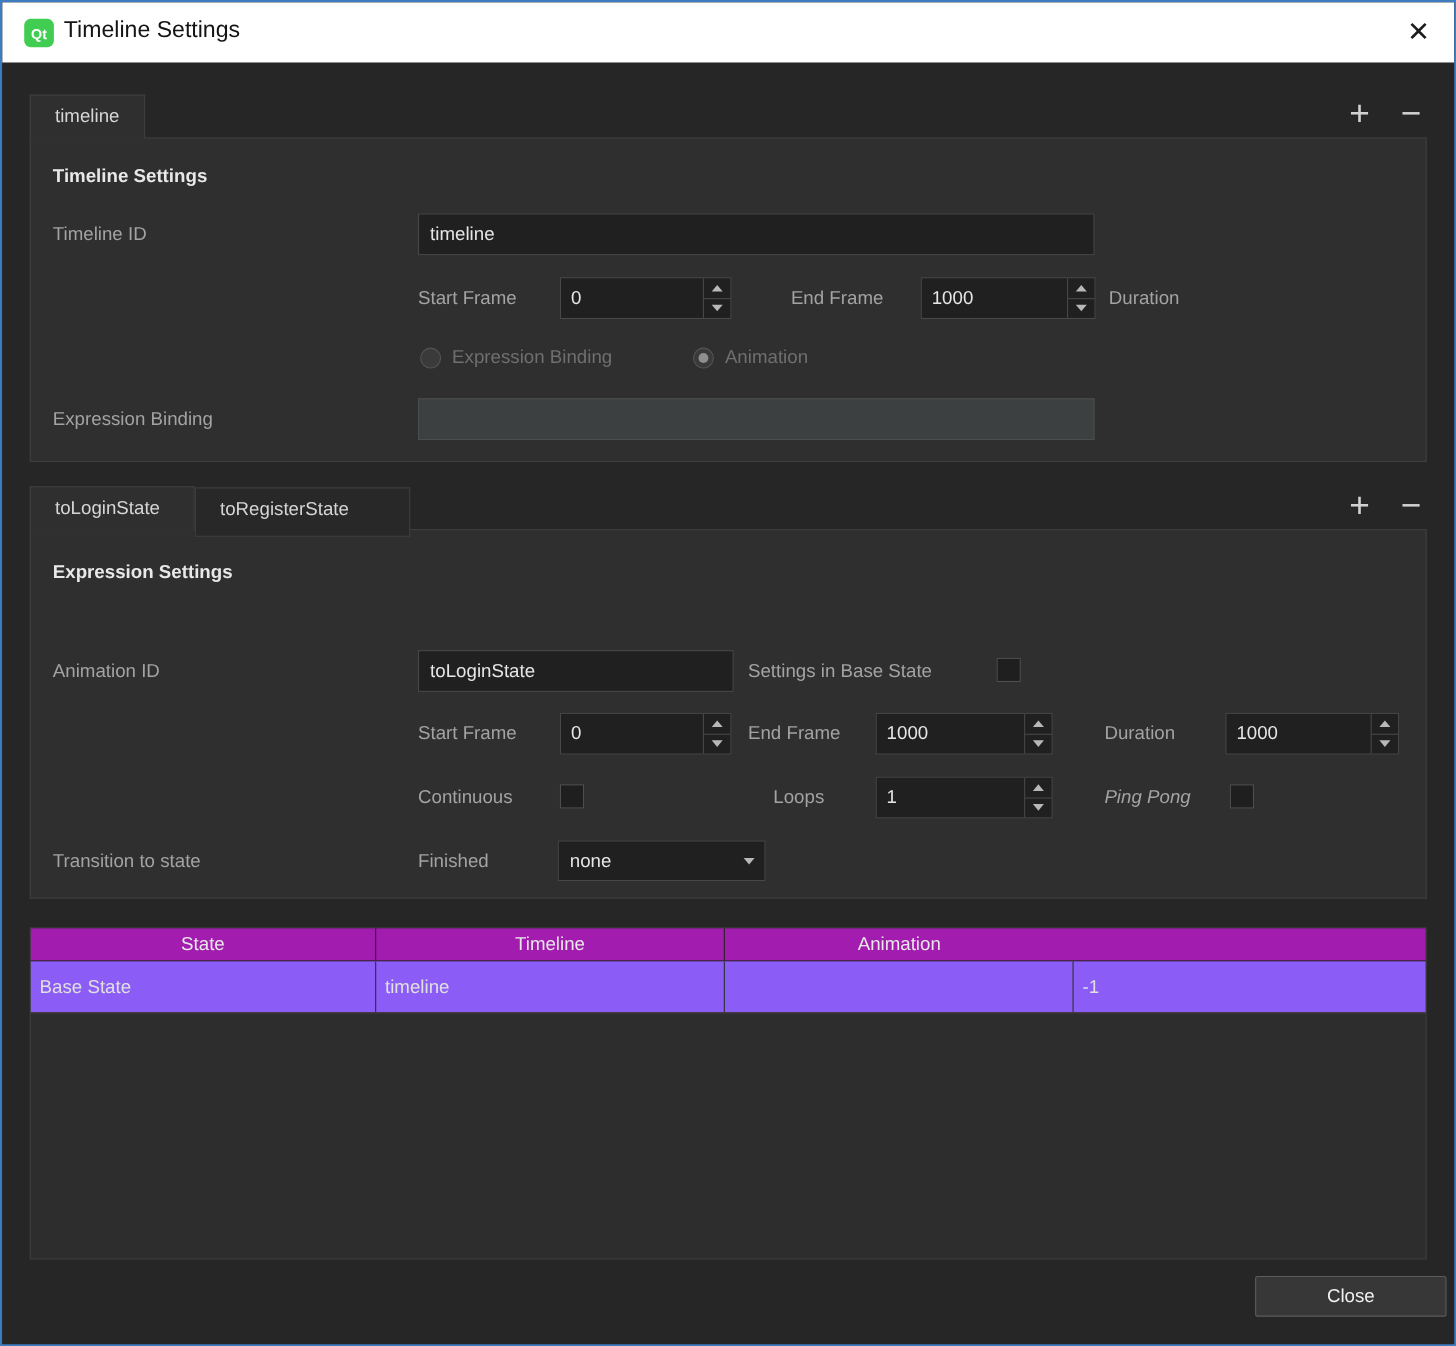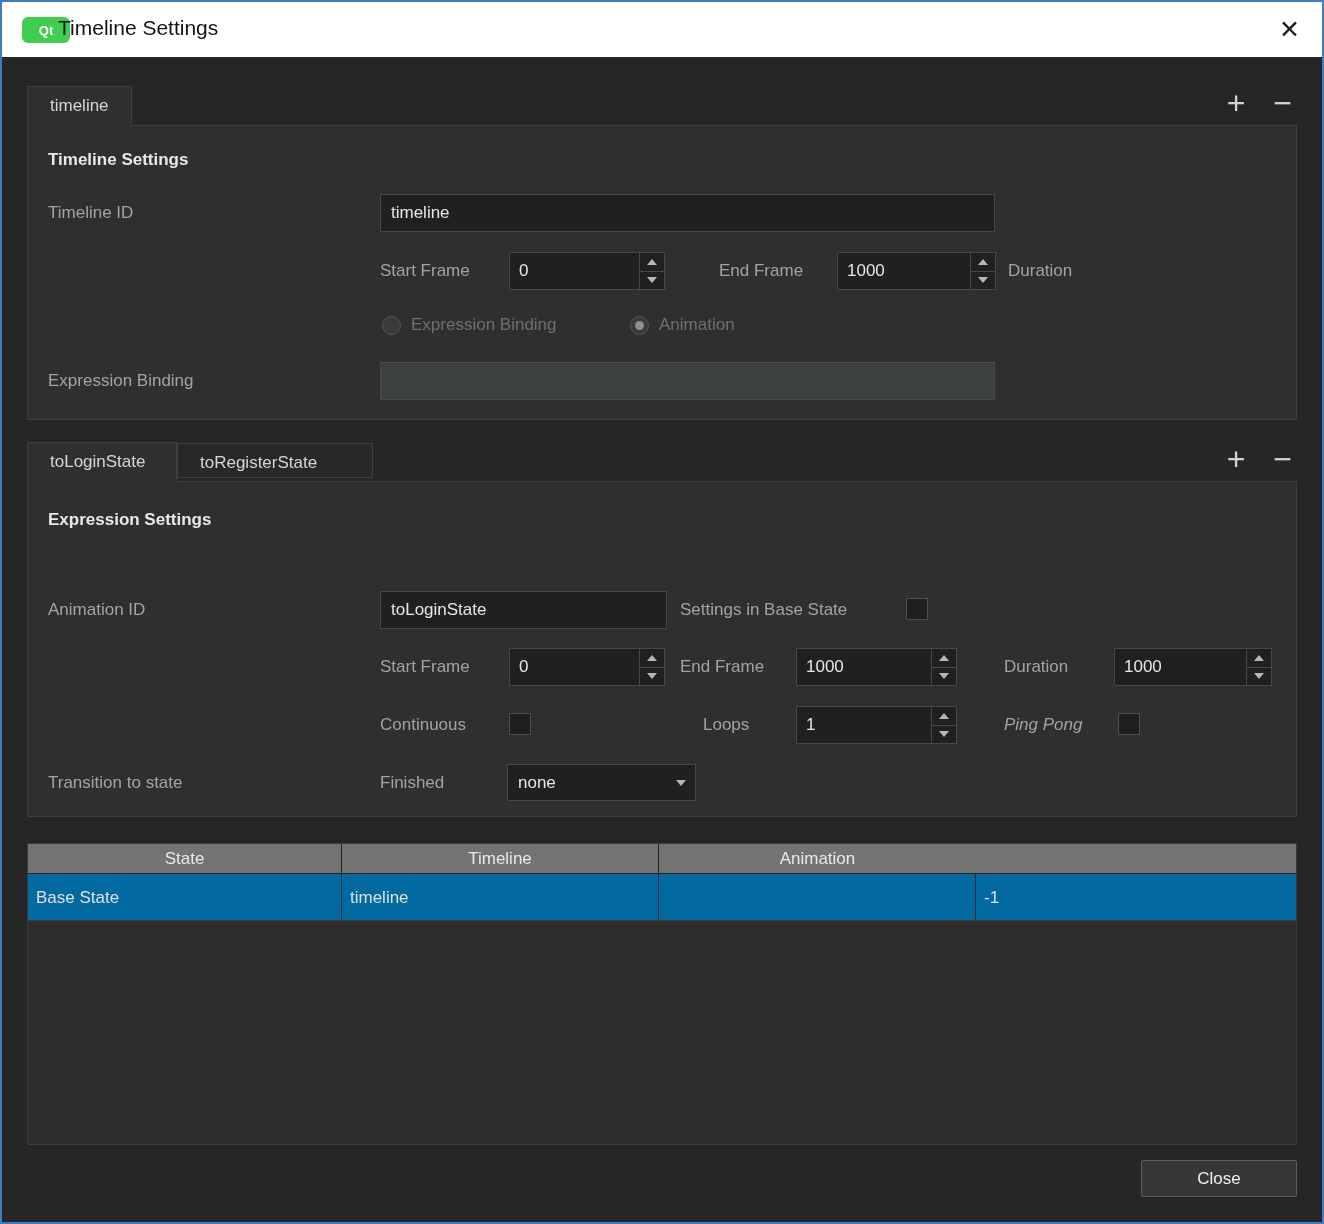--- a/index.html
+++ b/index.html
@@ -3,30 +3,30 @@
 <meta charset="utf-8">
 <style>
   * { margin:0; padding:0; box-sizing:border-box; }
   html,body { width:1324px; height:1224px; }
   body { font-family:"Liberation Sans","DejaVu Sans",sans-serif; background:#262626; }
 
   .window { position:relative; width:1324px; height:1224px; border:2px solid #3e7cc1; background:#262626; overflow:hidden; }
 
   
   .titlebar { position:absolute; top:0; left:0; right:0; height:55px; background:#ffffff; }
-  .qt-logo { position:absolute; left:20px; top:15px; width:48px; height:26px; background:#41cd52; border-radius:6px; color:#ffffff; font-weight:bold; font-size:13px; display:flex; align-items:center; justify-content:center; }
+  .qt-logo { position:absolute; left:20px; top:15px; width:27px; height:26px; background:#41cd52; border-radius:6px; color:#ffffff; font-weight:bold; font-size:13px; display:flex; align-items:center; justify-content:center; }
   .win-title { position:absolute; left:56px; top:14px; font-size:21px; color:#141414; }
   .win-close { position:absolute; right:22px; top:12px; font-size:25px; color:#1b1b1b; cursor:pointer; line-height:30px; }
 
   .body { position:absolute; top:55px; left:0; right:0; bottom:0; background:#262626; color:#dcdcdc; font-size:17px; }
 
   
   .tab { position:absolute; height:40px; line-height:38px; padding:0 22px; background:#2a2a2a; border:1px solid #3f3f3f; color:#d6d6d6; z-index:2; cursor:pointer; }
   .tab.active { background:#2f2f2f; border-bottom:none; }
-  .tab.inactive { height:35px; background:#282828; }
+  .tab.inactive { height:45px; background:#282828; }
   .tab-tools { position:absolute; right:30px; display:flex; gap:28px; z-index:2; }
   .tool-glyph { font-size:32px; font-weight:300; color:#d2d2d2; line-height:36px; cursor:pointer; }
 
   .panel { position:absolute; left:25px; width:1270px; background:#2f2f2f; border:1px solid #3f3f3f; }
   .heading { position:absolute; font-weight:bold; color:#e8e8e8; }
   .lbl { position:absolute; height:38px; line-height:38px; color:#a3a3a3; }
 
   .text-input { position:absolute; height:38px; background:#202020; border:1px solid #474747; color:#e6e6e6; font-size:17px; font-family:inherit; padding:0 10px; }
   .text-input:disabled,.text-input.disabled { background:#3c4040; border-color:#4a4d4d; }
 
@@ -48,29 +48,29 @@
   
   .checkbox { position:absolute; width:22px; height:22px; background:#1f1f1f; border:1px solid #4e4e4e; cursor:pointer; }
 
   
   .dropdown { position:absolute; height:37px; background:#202020; border:1px solid #474747; display:flex; align-items:center; cursor:pointer; }
   .dd-value { flex:1; padding-left:10px; color:#e6e6e6; }
   .dd-caret { width:28px; display:flex; justify-content:center; }
 
   
   .state-table { position:absolute; left:25px; top:786px; width:1270px; height:302px; background:#2d2d2d; border:1px solid #3c3c3c; }
-  .thead { display:flex; height:30px; background:#737373; border-bottom:1px solid #252525; }
+  .thead { display:flex; height:30px; background:#a21caf; border-bottom:1px solid #252525; }
   .th { line-height:30px; text-align:center; color:#e8e8e8; border-right:1px solid #252525; }
   .th:last-child { border-right:none; }
-  .trow { display:flex; height:47px; background:#0369a1; border-bottom:1px solid #443a3a; }
+  .trow { display:flex; height:47px; background:#8b5cf6; border-bottom:1px solid #443a3a; }
   .td { line-height:47px; padding-left:8px; color:#e0e0e0; border-right:1px solid #303030; overflow:hidden; }
   .td:last-child { border-right:none; }
   .col-0 { width:314px; } .col-1 { width:317px; } .col-2 { width:317px; } .col-3 { width:318px; }
 
-  .close-btn { position:absolute; left:1139px; top:1103px; width:156px; height:37px; background:#373737; border:1px solid #5c5c5c; border-radius:2px; color:#f0f0f0; font-size:17px; font-family:inherit; cursor:pointer; }
+  .close-btn { position:absolute; left:1139px; top:1103px; width:174px; height:37px; background:#373737; border:1px solid #5c5c5c; border-radius:2px; color:#f0f0f0; font-size:17px; font-family:inherit; cursor:pointer; }
 </style>
 </head>
 <body>
 
 <div class="window">
 
   <div class="titlebar">
     <div class="qt-logo">Qt</div>
     <div class="win-title">Timeline Settings</div>
     <div class="win-close">✕</div>

